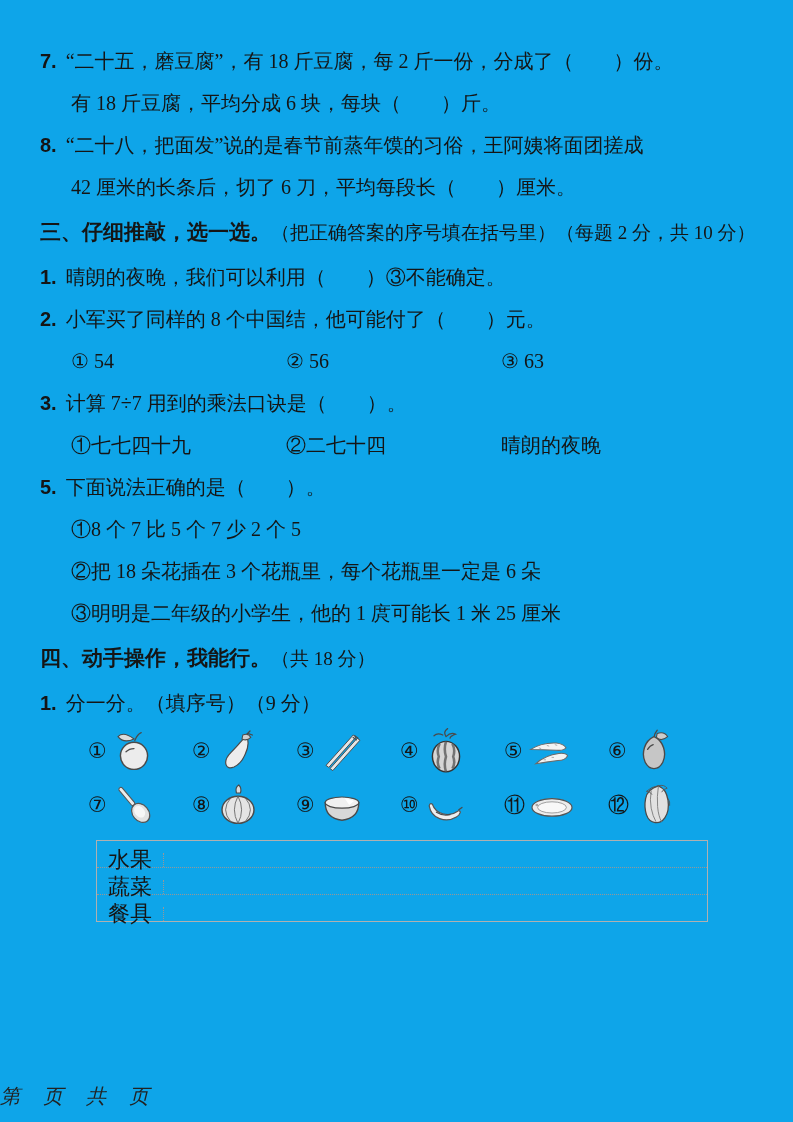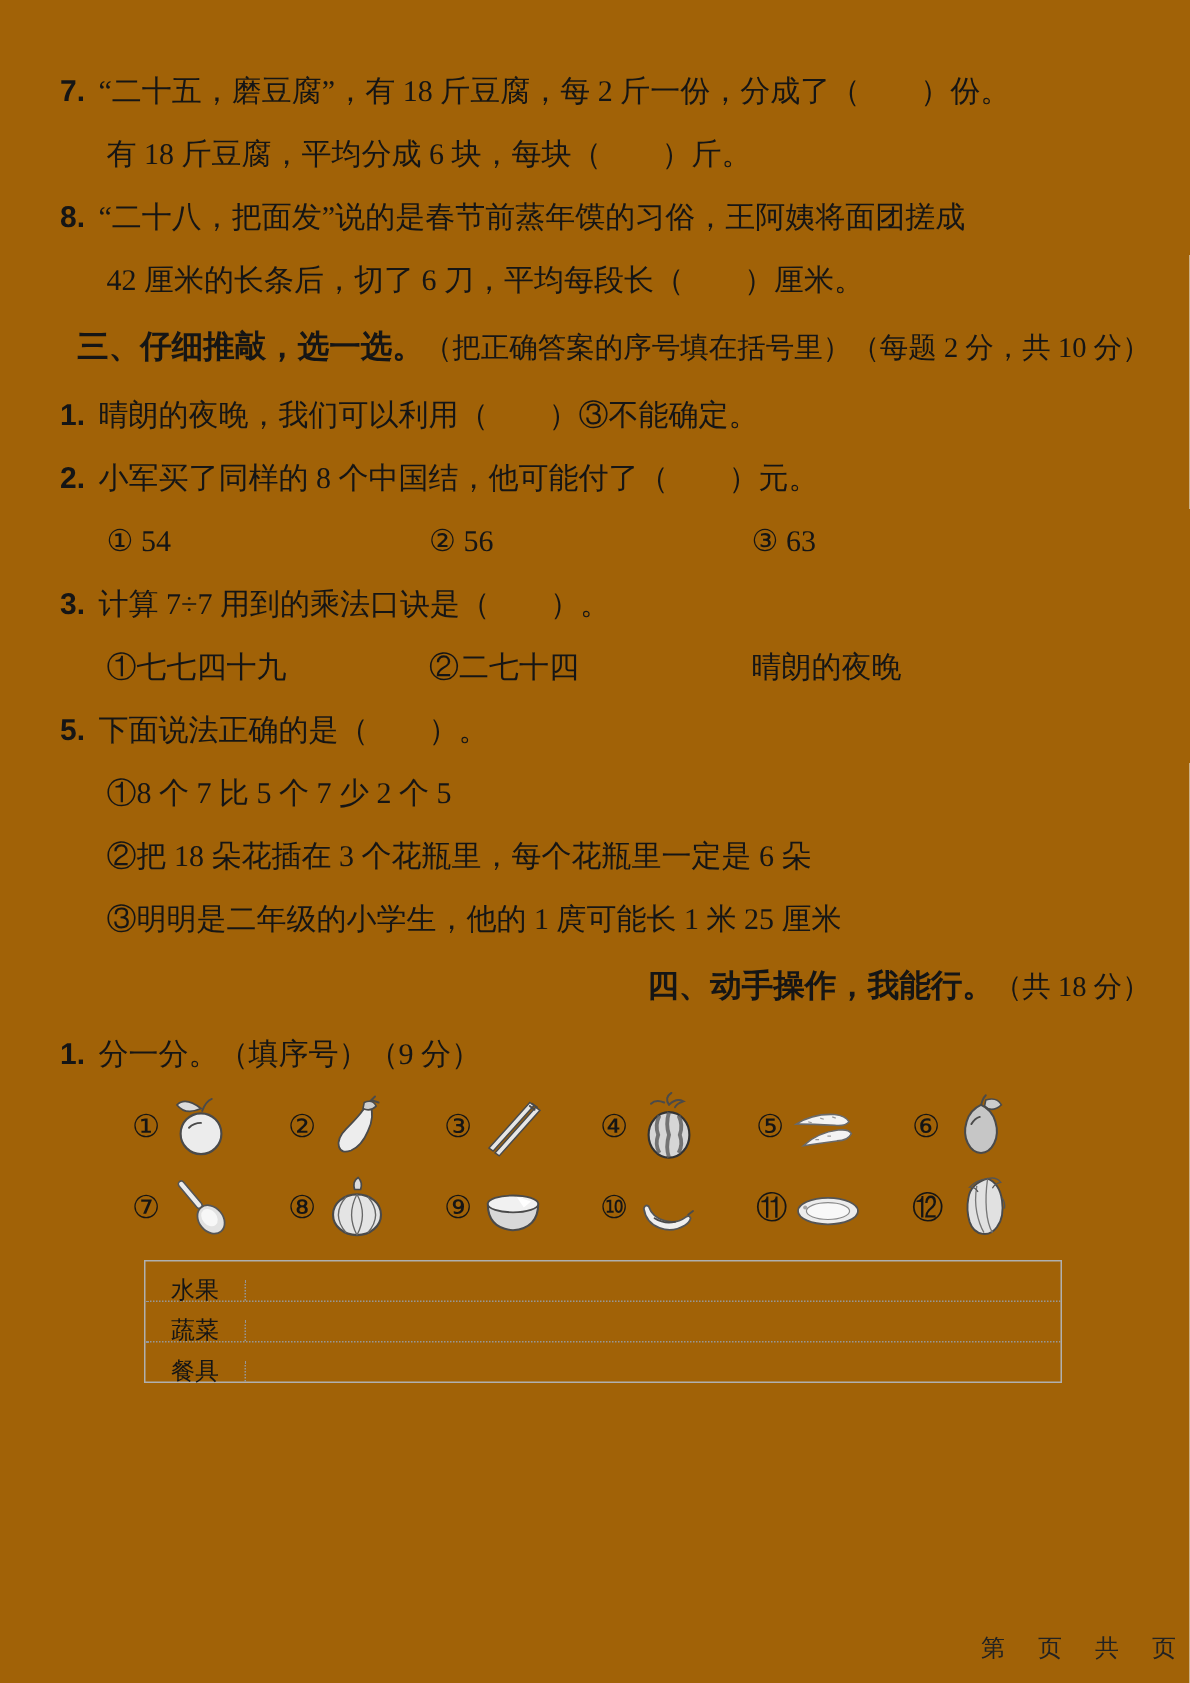--- a/index.html
+++ b/index.html
@@ -1,39 +1,39 @@
 <!DOCTYPE html>
 <html><head>
 <meta charset="utf-8">
 <style>
   html,body{margin:0;padding:0;background:#f2f2f2;}
   .page{
-    position:relative;width:793px;height:1122px;margin:0 auto;background:#a16207;
+    position:relative;width:793px;height:1122px;margin:0 auto;background:#0ea5e9;
     color:#151515;font-family:"Liberation Serif","DejaVu Serif",serif;
     overflow:hidden;box-sizing:border-box;padding:40px 26px 0 40px;
   }
   .ln{font-size:20px;line-height:42px;white-space:nowrap;}
   .qnum{font-family:"Liberation Sans","DejaVu Sans",sans-serif;font-weight:700;font-size:20px;margin-right:9px;}
   .cont{padding-left:31px;}
   .opts{display:flex;padding-left:31px;}
   .opt{width:215px;}
   .stmt{padding-left:31px;}
-  .sech{font-size:21px;line-height:47px;white-space:nowrap;text-align:right;}
+  .sech{font-size:21px;line-height:47px;white-space:nowrap;}
   .secb{font-family:"Liberation Sans","DejaVu Sans",sans-serif;font-weight:700;}
   .secn{font-size:19px;}
   .items{display:flex;margin-left:48px;height:54px;align-items:center;}
   .item{width:104px;display:flex;align-items:center;}
   .item svg{width:48px;height:48px;flex:none;}
   .inum{font-size:21px;line-height:1;font-family:"DejaVu Sans","Liberation Sans",sans-serif;margin-right:3px;}
   .ftable{margin:8px 0 0 56px;width:612px;border:1.5px solid #b0b0b0;box-sizing:border-box;}
   .trow{display:flex;height:26px;}
   .trow + .trow{border-top:1.5px dotted #979797;}
-  .tlabel{width:66px;border-right:1.5px dotted #979797;display:flex;align-items:center;justify-content:center;font-size:16px;margin-top:12px;}
+  .tlabel{width:66px;border-right:1.5px dotted #979797;display:flex;align-items:center;justify-content:center;font-size:22px;margin-top:12px;}
   .tcell{flex:1;}
-  .footer{position:absolute;left:0;right:0;bottom:12px;text-align:right;font-size:16px;letter-spacing:9px;color:#222;}
+  .footer{position:absolute;left:0;right:0;bottom:12px;text-align:left;font-size:20px;letter-spacing:9px;color:#222;font-style:italic;}
   svg .s{stroke:#4a4a4a;stroke-width:1.6;fill:none;stroke-linecap:round;}
 </style>
 </head>
 <body>
 
 <div class="page">
 
   <div>
     <div class="ln"><span class="qnum">7.</span><span>“二十五，磨豆腐”，有 18 斤豆腐，每 2 斤一份，分成了（　　）份。</span></div>
     <div class="ln cont">有 18 斤豆腐，平均分成 6 块，每块（　　）斤。</div>

